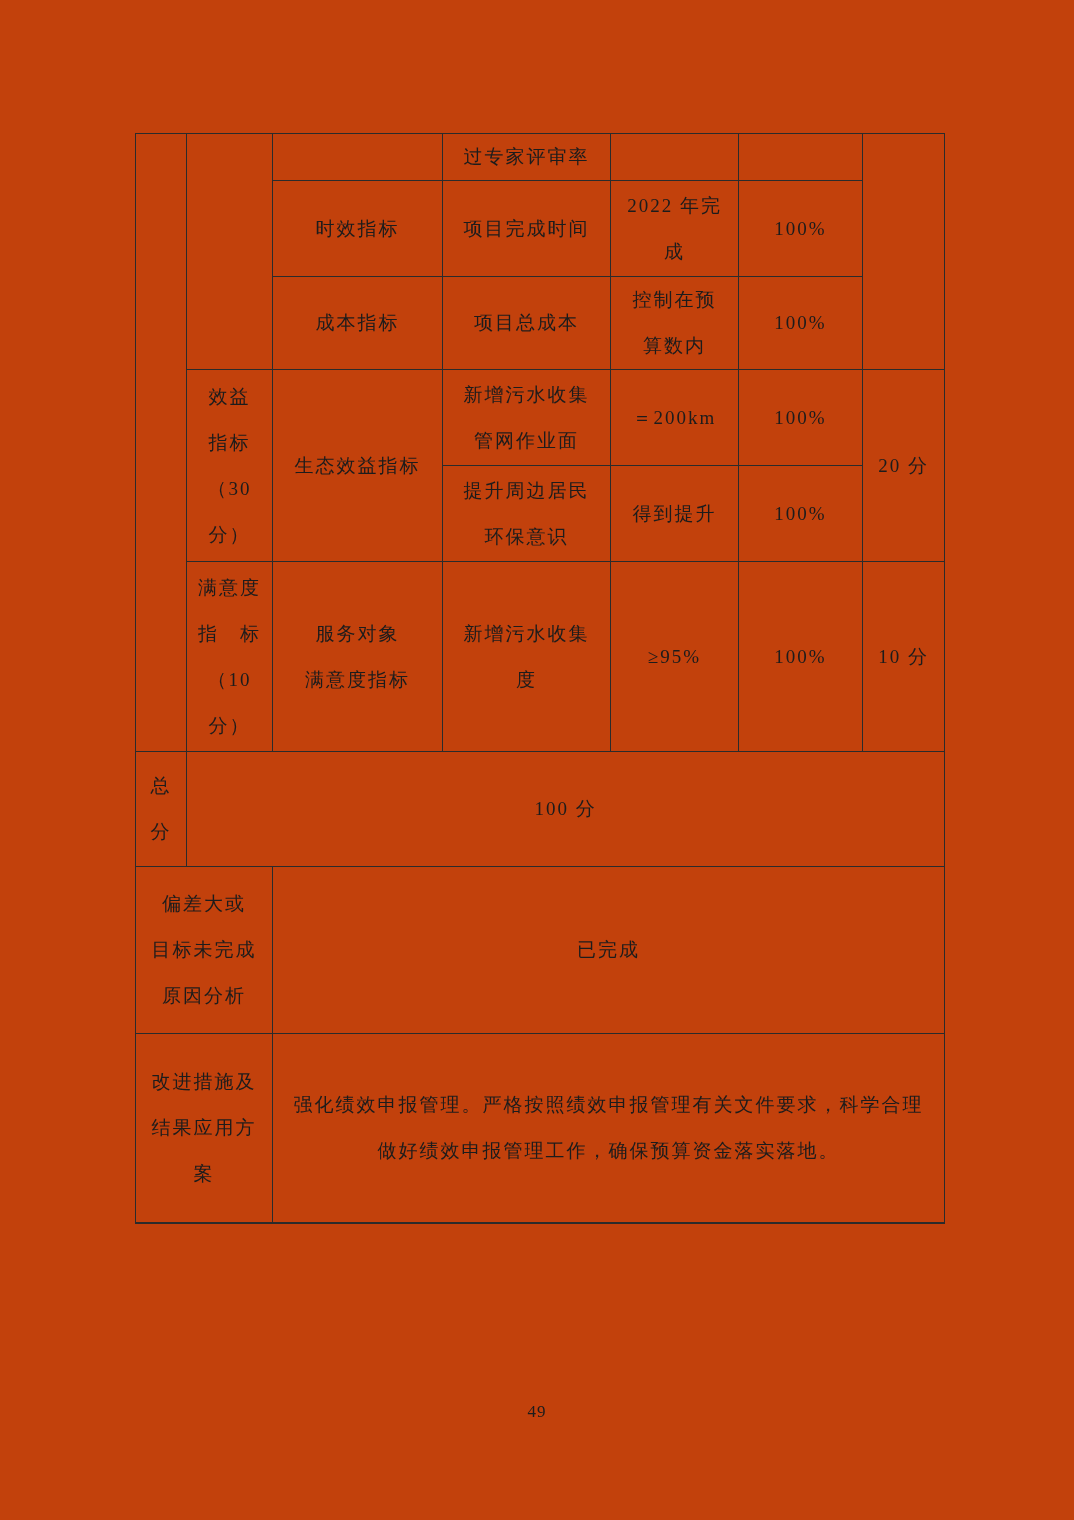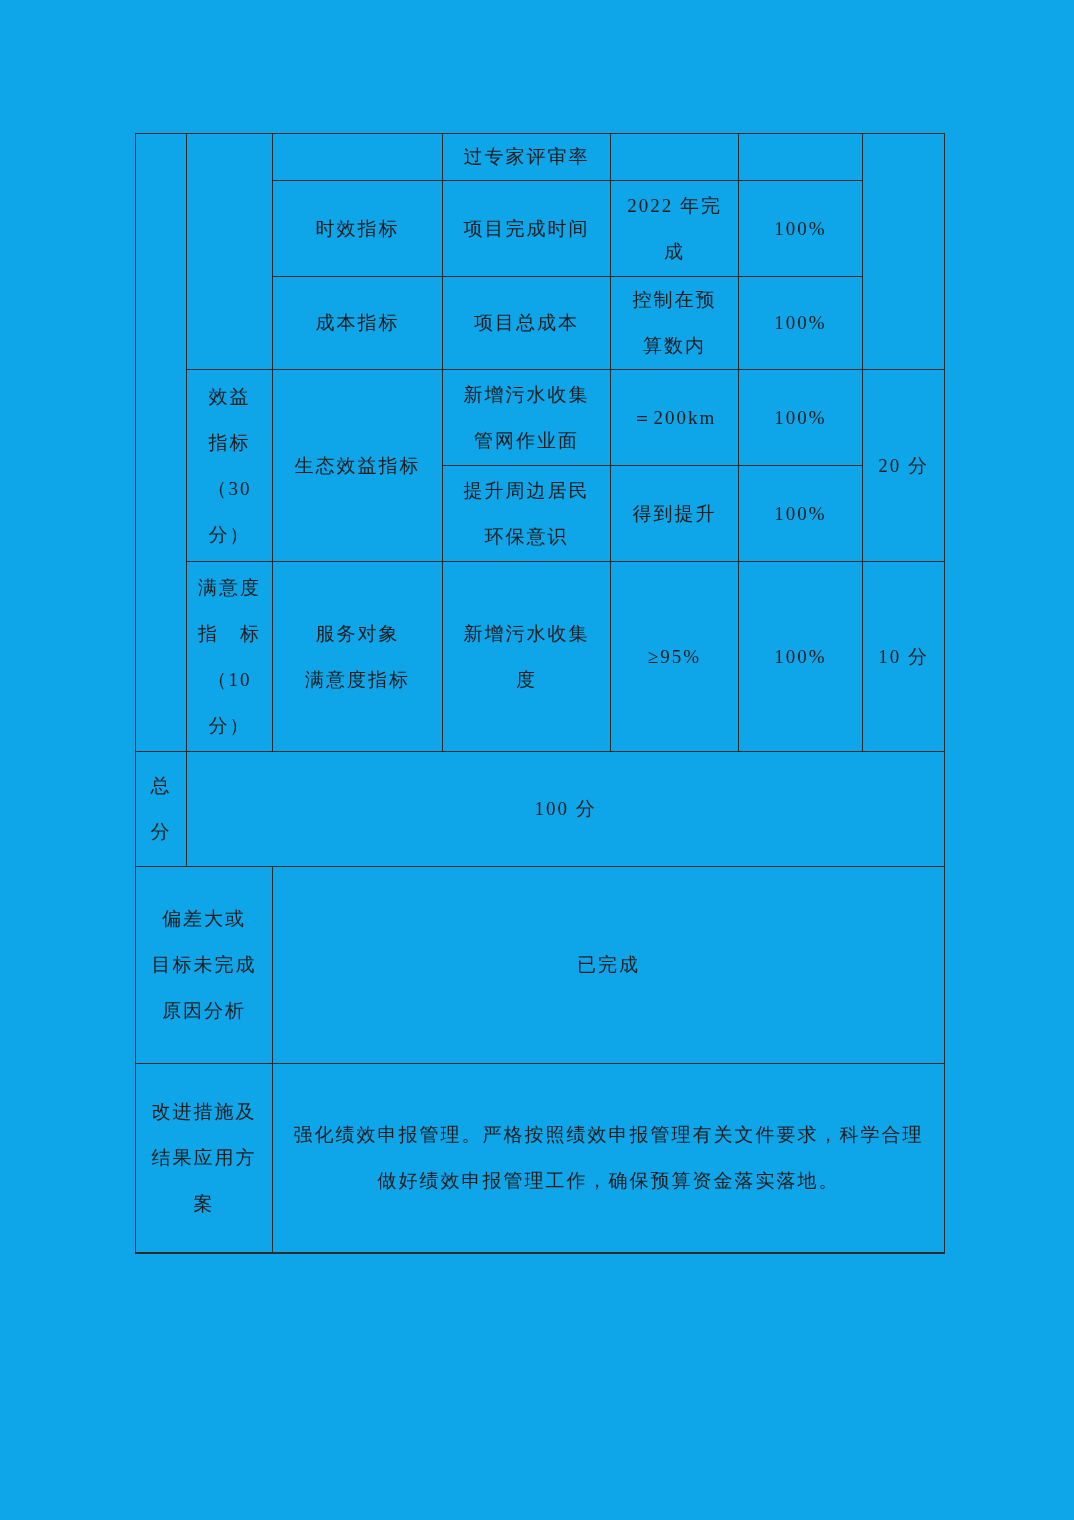--- a/index.html
+++ b/index.html
@@ -11,21 +11,21 @@
     position: relative;
     width: 1074px;
     height: 1520px;
     font-family: "Liberation Serif", "DejaVu Serif", serif;
     color: #1c1c1c;
   }
   .sheet {
     position: absolute;
     left: 0; top: 0;
     width: 1074px; height: 1520px;
-    background: #0ea5e9;
+    background: #c2410c;
   }
   table.perf {
     position: absolute;
     left: 135px;
     top: 133px;
     width: 809px;
     border-collapse: collapse;
     table-layout: fixed;
   }
   table.perf td {
@@ -143,30 +143,31 @@
       <td class="num">100%</td>
       <td class="num">10 分</td>
     </tr>
 
     <tr style="height:115px">
       <td>总
 分</td>
       <td colspan="6" class="num">100 分</td>
     </tr>
 
-    <tr style="height:197px">
+    <tr style="height:167px">
       <td colspan="2" class="label-tight">偏差大或
 目标未完成
 原因分析</td>
       <td colspan="5" class="value-left">已完成</td>
     </tr>
 
     <tr style="height:189px">
       <td colspan="2" class="label-tight">改进措施及
 结果应用方
 案</td>
       <td colspan="5" class="para">强化绩效申报管理。严格按照绩效申报管理有关文件要求，科学合理
 做好绩效申报管理工作，确保预算资金落实落地。</td>
     </tr>
   </tbody>
     </table>
 
+  <div class="page-num">49</div>
 </div>
 
 </body></html>

